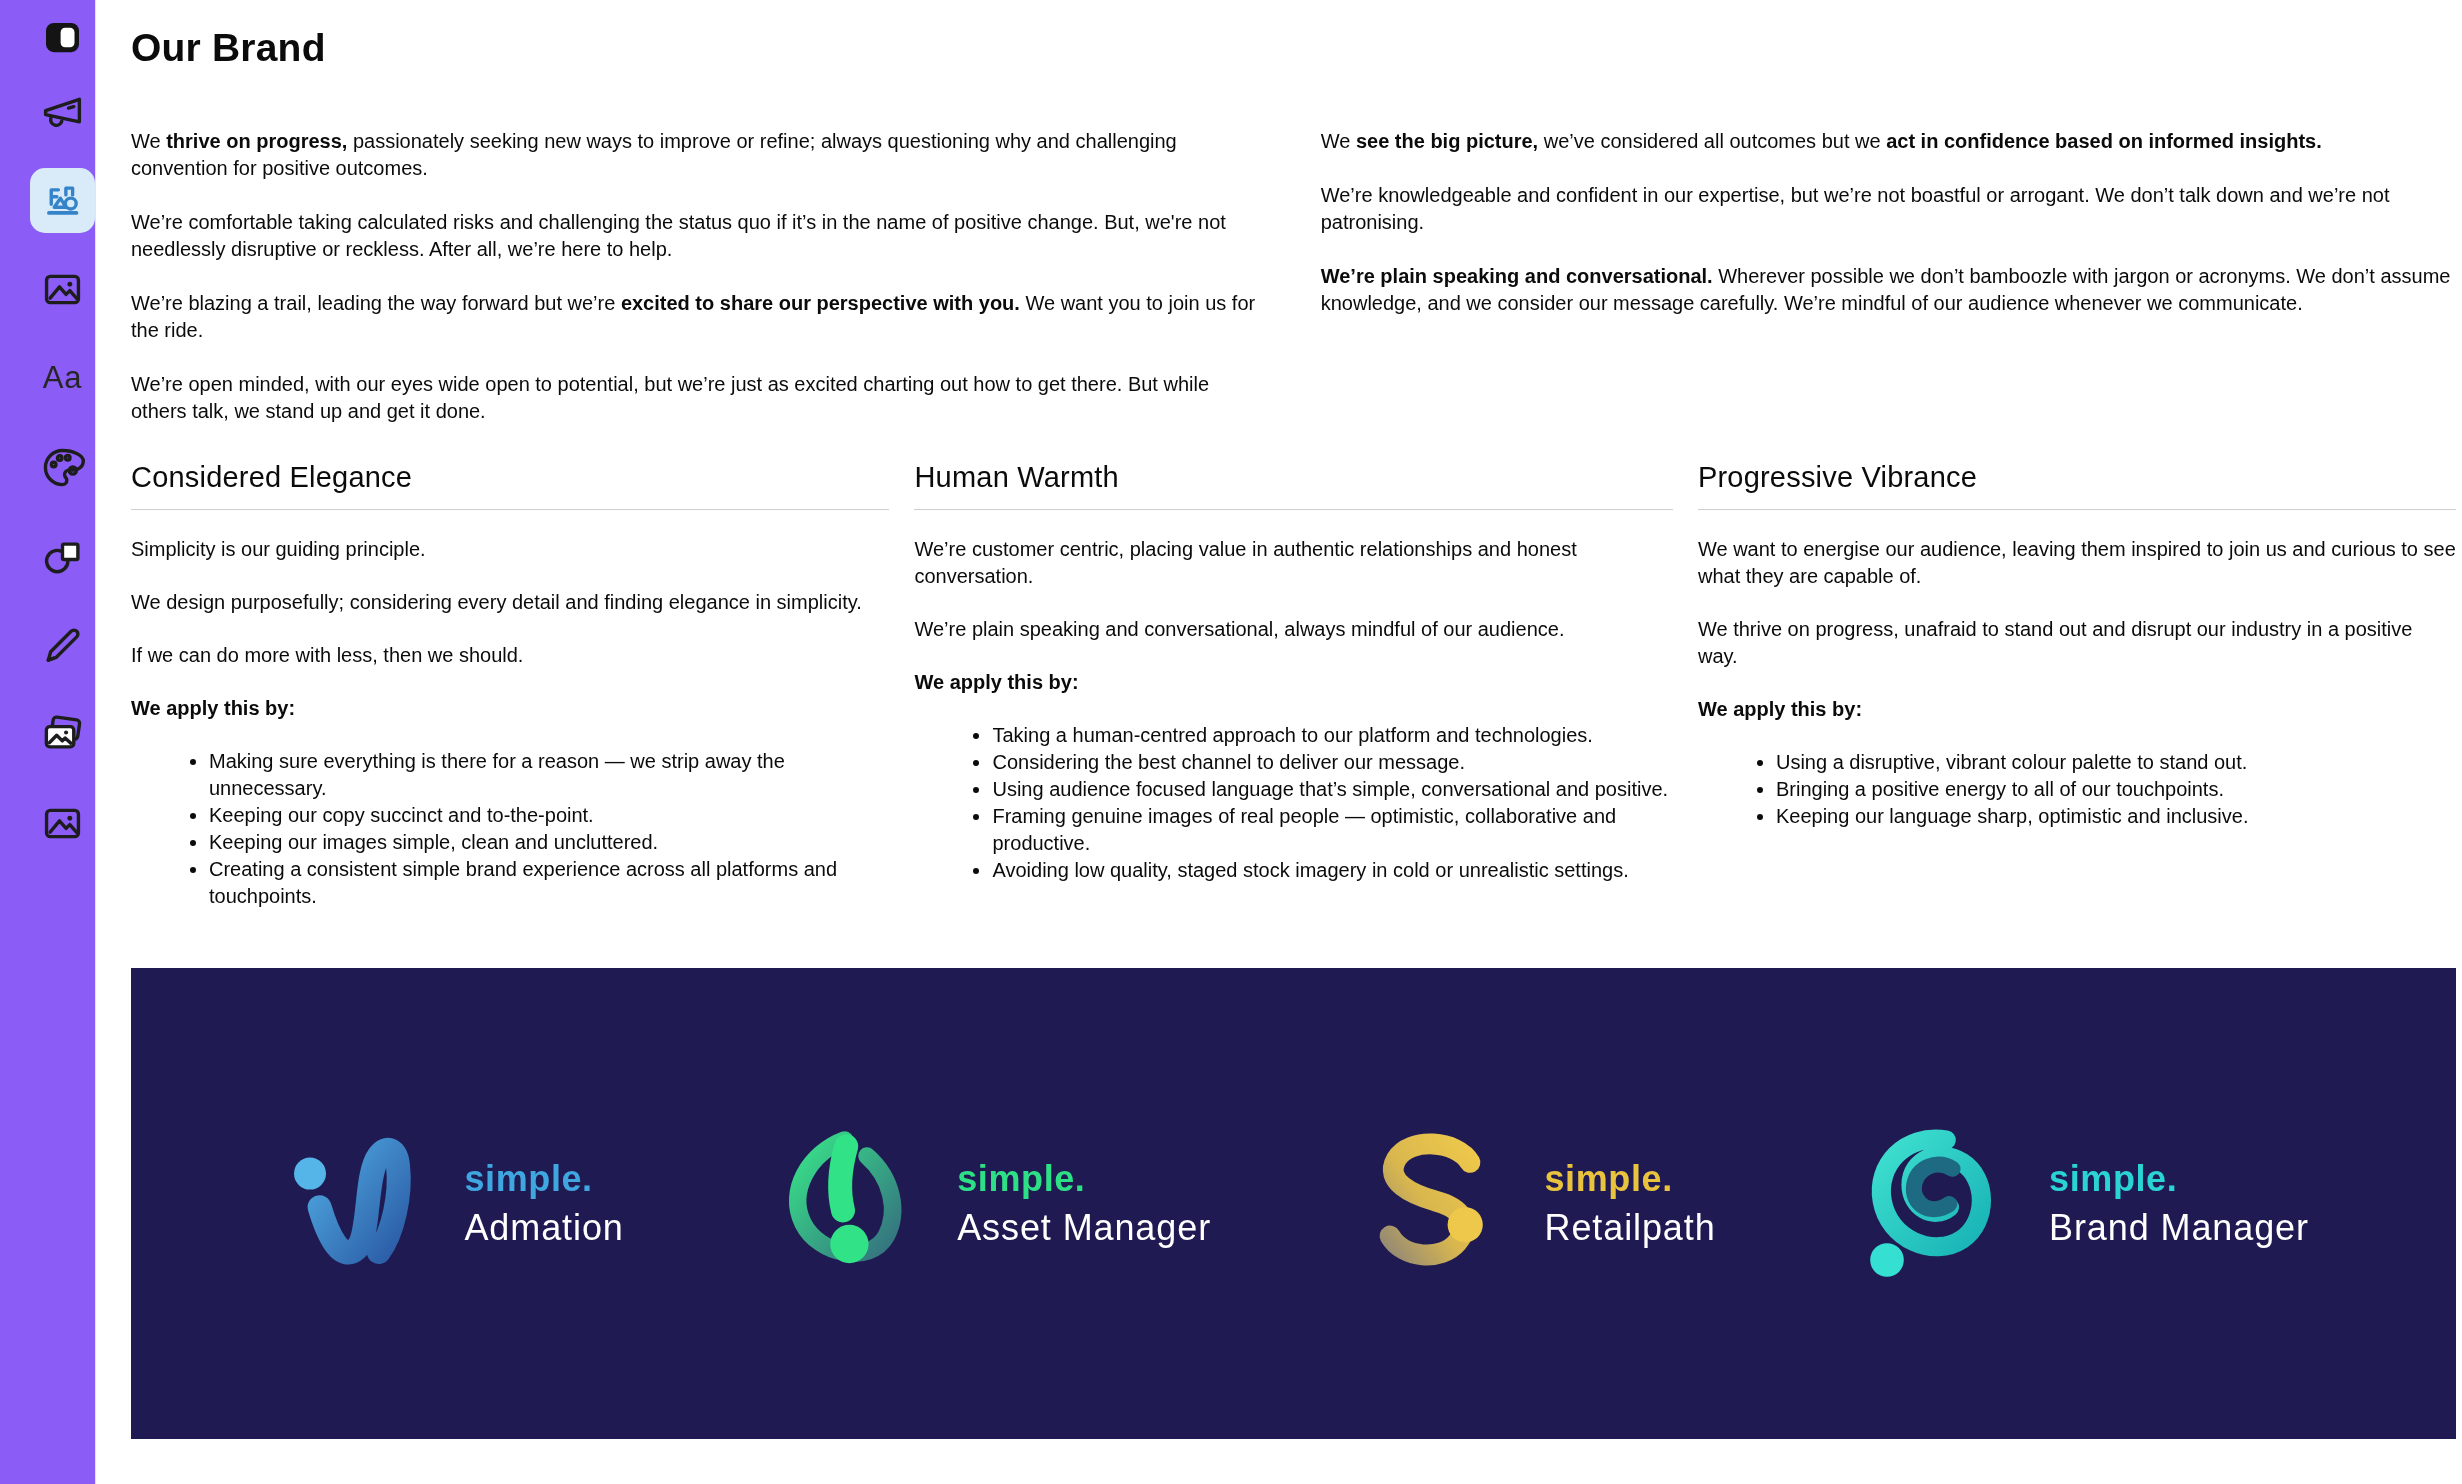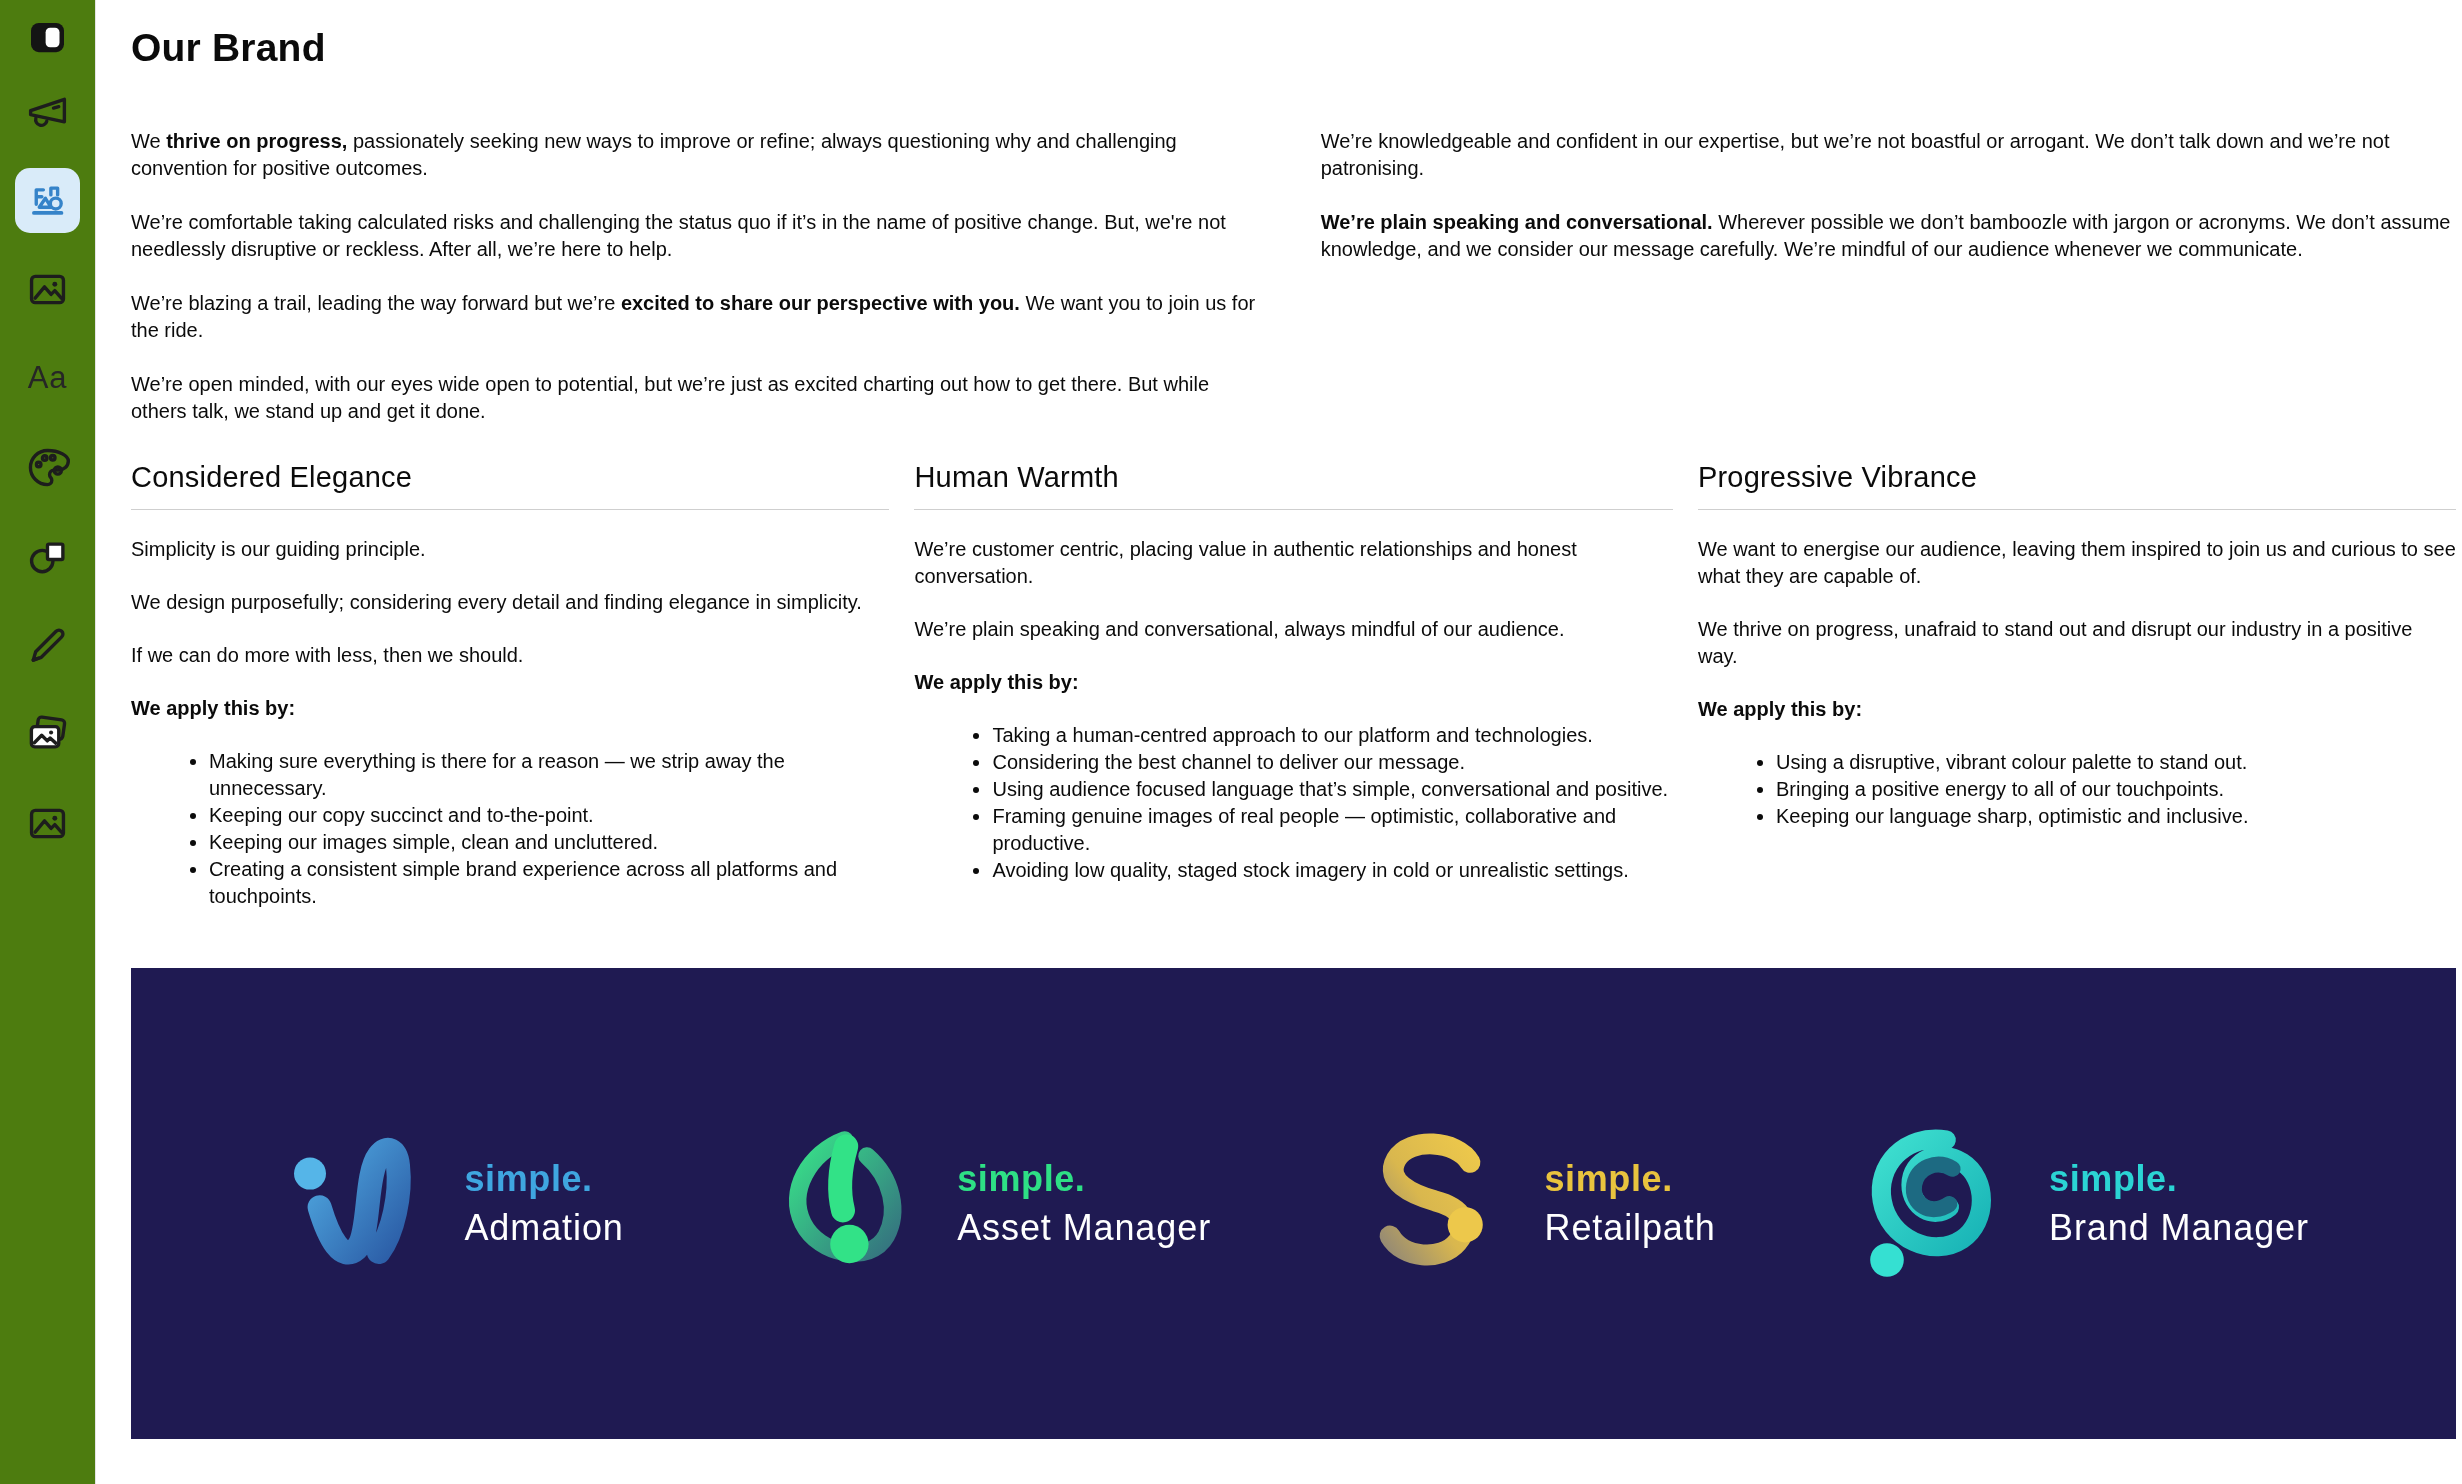--- a/index.html
+++ b/index.html
@@ -13,24 +13,24 @@
   }
   .b { font-weight: 700; }
 
   
   .sidebar {
     width: 96px;
     flex-shrink: 0;
     border-right: 0.9px solid #e4e4e4;
     display: flex;
     flex-direction: column;
-    align-items: center;
+    align-items: flex-end;
     padding-top: 4.6px;
     gap: 24px;
-    background: #4d7c0f;
+    background: #8b5cf6;
   }
   .icon-slot {
     width: 65px; height: 65px;
     display: flex; align-items: center; justify-content: center;
     border-radius: 15px;
     cursor: pointer;
   }
   .icon-slot.first { margin-bottom: -15px; }
   .icon-slot.active { background: #d9ebf9; }
   .icn { width: 45px; height: 45px; stroke: #1d1d1d; stroke-width: 1.8; fill: none; stroke-linecap: round; stroke-linejoin: round; }
@@ -160,20 +160,21 @@
   <h1 class="page-title">Our Brand</h1>
 
   <div class="intro">
     <div class="intro-col">
       <p><span>We </span><span class="b">thrive on progress,</span><span> passionately seeking new ways to improve or refine; always questioning why and challenging convention for positive outcomes.</span></p>
       <p><span>We’re comfortable taking calculated risks and challenging the status quo if it’s in the name of positive change. But, we're not needlessly disruptive or reckless. After all, we’re here to help.</span></p>
       <p><span>We’re blazing a trail, leading the way forward but we’re </span><span class="b">excited to share our perspective with you.</span><span> We want  you to join us for the ride.</span></p>
       <p><span>We’re open minded, with our eyes wide open to potential, but we’re just as excited charting out how to get there. But while others talk, we stand up and get it done.</span></p>
     </div>
     <div class="intro-col">
+      <p><span>We </span><span class="b">see the big picture,</span><span> we’ve considered all outcomes but we </span><span class="b">act in confidence based on informed insights.</span></p>
       <p><span>We’re knowledgeable and confident in our expertise, but we’re not boastful or arrogant. We don’t talk down and we’re not patronising.</span></p>
       <p><span class="b">We’re plain speaking and conversational.</span><span> Wherever possible we don’t bamboozle with jargon or acronyms. We don’t assume knowledge, and we consider our message carefully. We’re mindful of our audience whenever we communicate.</span></p>
     </div>
   </div>
 
   <div class="values">
 
     <section class="value">
       <h2>Considered Elegance</h2>
       <p>Simplicity is our guiding principle.</p>

